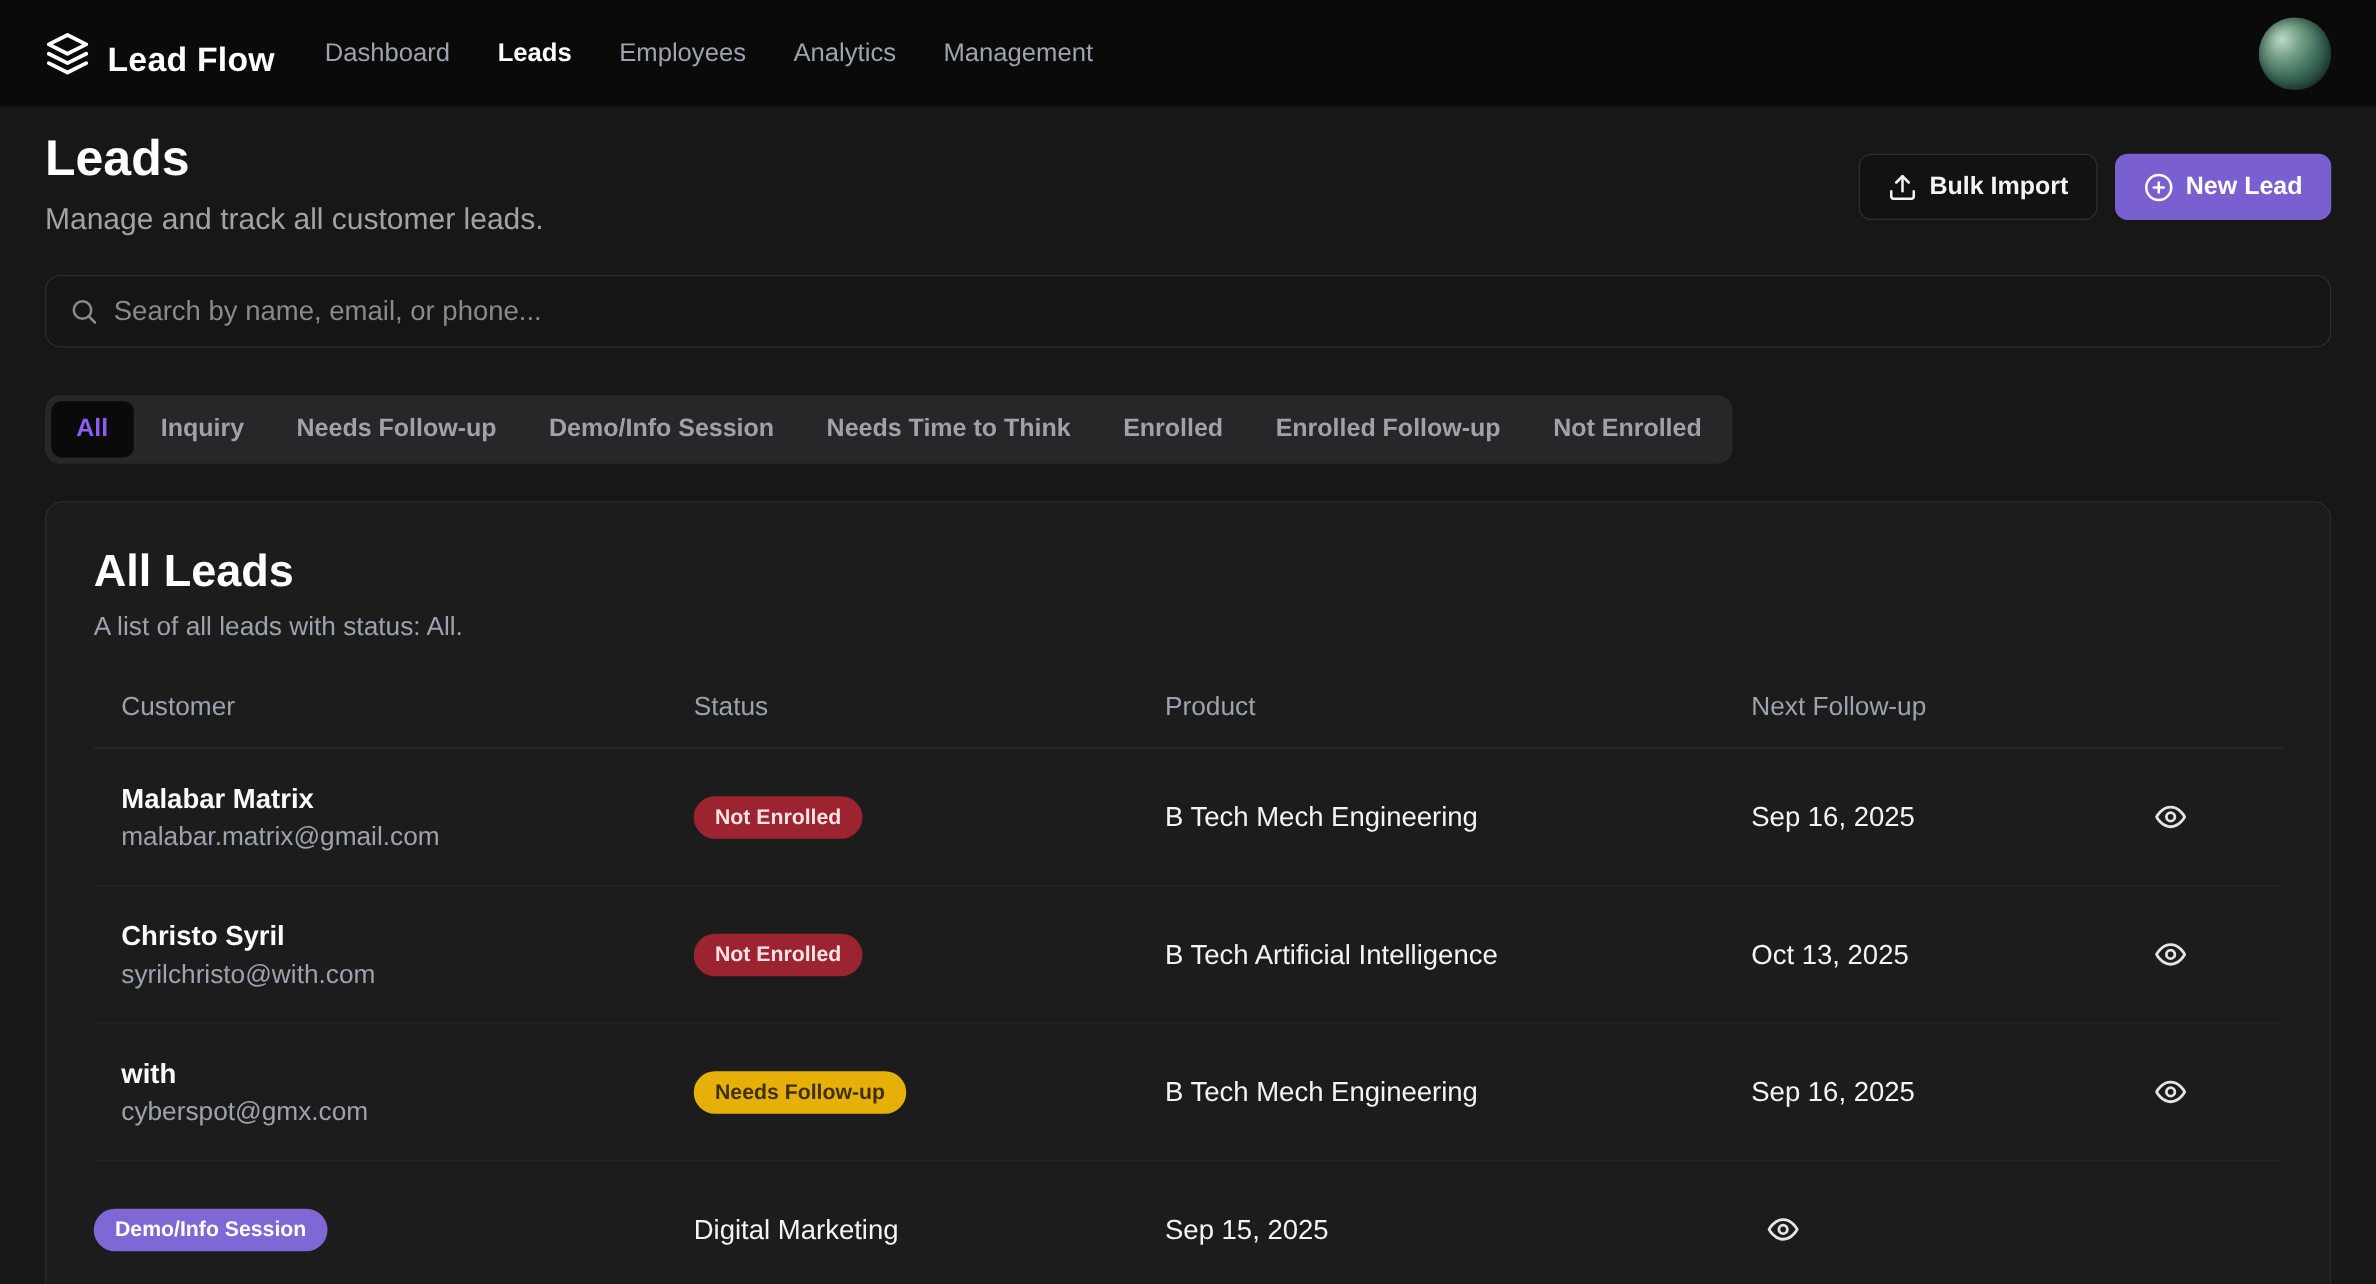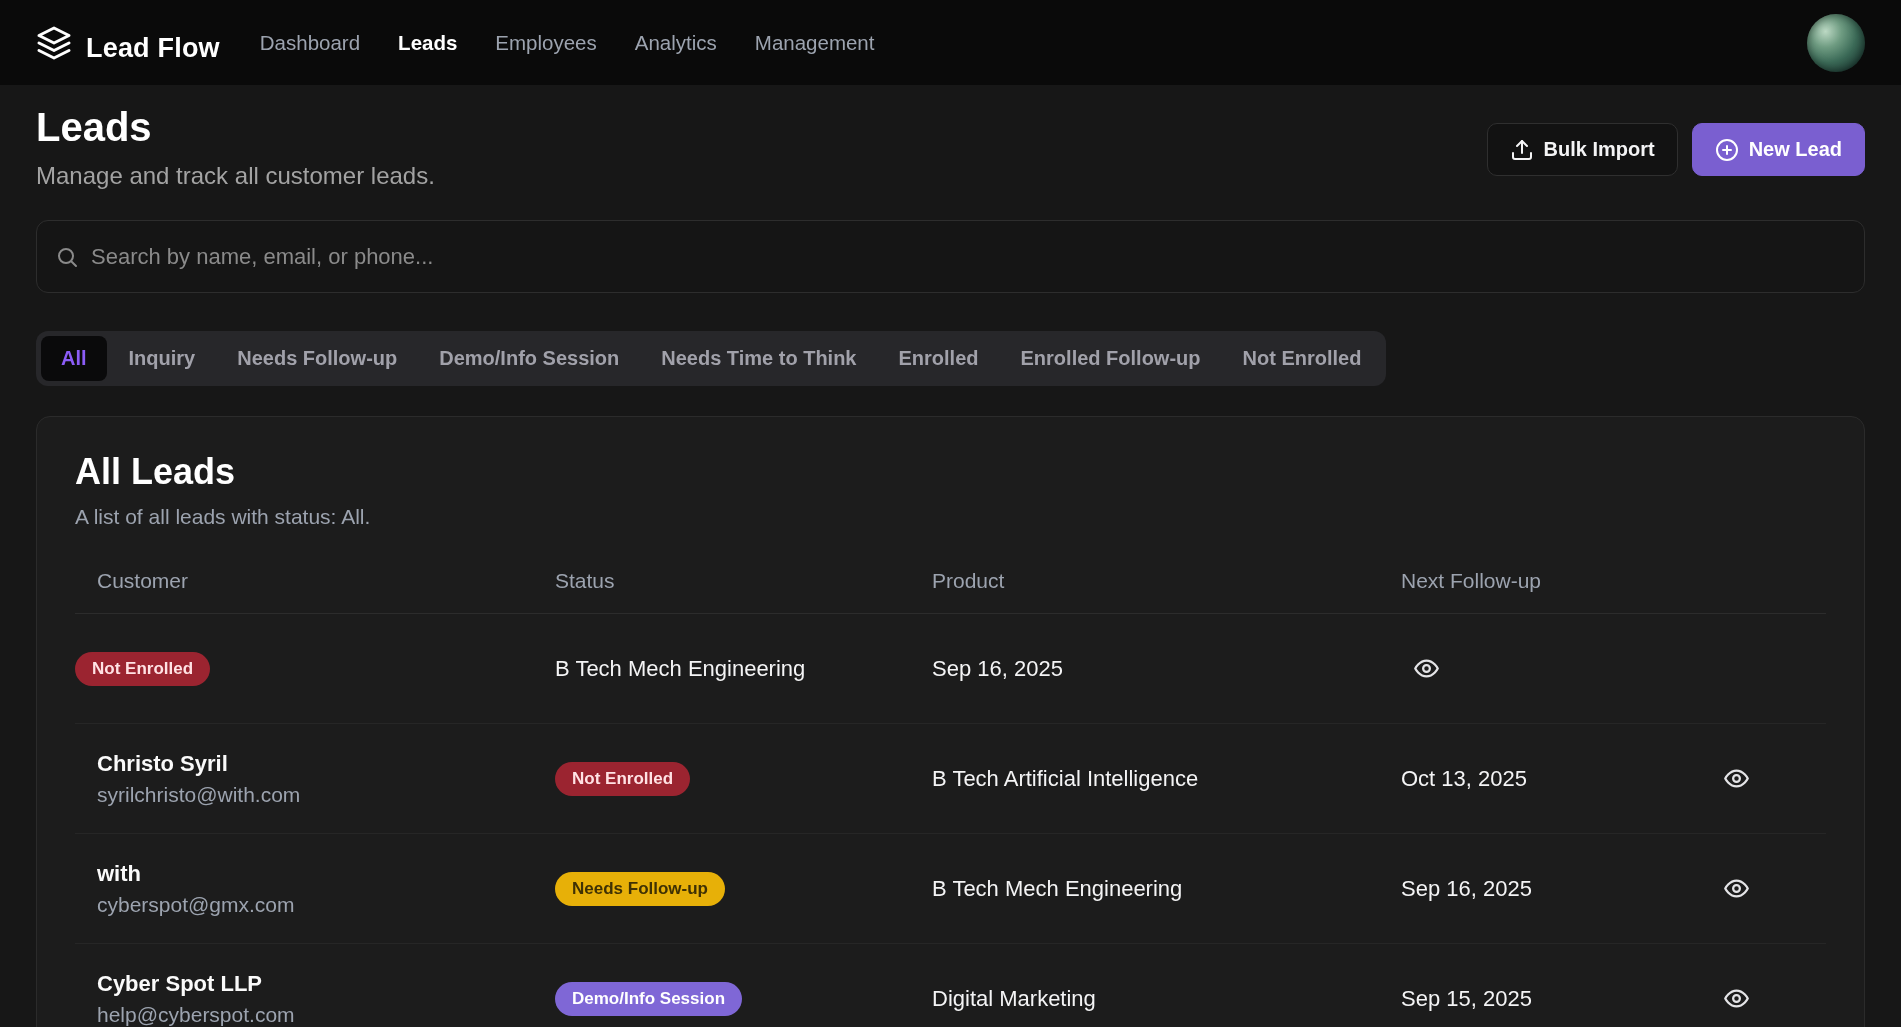--- a/index.html
+++ b/index.html
@@ -40,21 +40,21 @@
   .subtitle{margin-top:12px;font-size:24px;color:#a3a3a3;}
   .head-actions{display:flex;gap:14px;margin-top:18px;}
   .btn{display:inline-flex;align-items:center;gap:10px;height:53px;padding:0 22px;
        border-radius:10px;font-size:20px;font-weight:600;cursor:pointer;
        font-family:inherit;border:1px solid transparent;}
   .btn svg{width:24px;height:24px;}
   .btn-primary{background:var(--accent);color:#fff;border-color:var(--accent);}
   .btn-secondary{background:#121212;color:#f4f4f5;border-color:#2f2f2f;}
 
   
-  .search-box{margin-top:30px;height:73px;border:1px solid #2d2d2d;border-radius:12px;
+  .search-box{margin-top:30px;height:58px;border:1px solid #2d2d2d;border-radius:12px;
     background:#151515;display:flex;align-items:center;padding:0 18px;gap:12px;}
   .search-box svg{width:24px;height:24px;color:#8a8a8a;flex:none;}
   .search-box input{flex:1;background:transparent;border:none;outline:none;color:#e5e5e5;
     font-size:22px;font-family:inherit;}
   .search-box input::placeholder{color:#8a8a8a;}
 
   
   .tabs{margin-top:38px;display:inline-flex;align-items:center;background:#27272a;
     border-radius:12px;padding:5px;gap:2px;}
   .ftab{border:none;background:transparent;color:#a1a1aa;font-size:20px;font-weight:600;
@@ -163,20 +163,24 @@
 
     <div class="thead">
       <div class="cell-customer">Customer</div>
       <div>Status</div>
       <div>Product</div>
       <div>Next Follow-up</div>
       <div></div>
     </div>
     <div>
   <div class="trow">
+    <div class="cell-customer">
+      <div class="cust-name">Malabar Matrix</div>
+      <div class="cust-email">malabar.matrix@gmail.com</div>
+    </div>
     <div>
       <span class="badge badge-red">Not Enrolled</span>
     </div>
     <div class="cell-text">B Tech Mech Engineering</div>
     <div class="cell-text">Sep 16, 2025</div>
     <div class="cell-action">
       <button class="eye-btn">
         <svg viewBox="0 0 24 24" fill="none" stroke="currentColor" stroke-width="2" stroke-linecap="round" stroke-linejoin="round">
           <path d="M2 12s3.5-7 10-7 10 7 10 7-3.5 7-10 7-10-7-10-7z"></path>
                 <circle cx="12" cy="12" r="3"></circle>
@@ -219,24 +223,20 @@
       <button class="eye-btn">
         <svg viewBox="0 0 24 24" fill="none" stroke="currentColor" stroke-width="2" stroke-linecap="round" stroke-linejoin="round">
           <path d="M2 12s3.5-7 10-7 10 7 10 7-3.5 7-10 7-10-7-10-7z"></path>
                 <circle cx="12" cy="12" r="3"></circle>
         </svg>
       </button>
     </div>
   </div>
 
   <div class="trow">
-    <div class="cell-customer">
-      <div class="cust-name">Cyber Spot LLP</div>
-      <div class="cust-email">help@cyberspot.com</div>
-    </div>
     <div>
       <span class="badge badge-purple">Demo/Info Session</span>
     </div>
     <div class="cell-text">Digital Marketing</div>
     <div class="cell-text">Sep 15, 2025</div>
     <div class="cell-action">
       <button class="eye-btn">
         <svg viewBox="0 0 24 24" fill="none" stroke="currentColor" stroke-width="2" stroke-linecap="round" stroke-linejoin="round">
           <path d="M2 12s3.5-7 10-7 10 7 10 7-3.5 7-10 7-10-7-10-7z"></path>
                 <circle cx="12" cy="12" r="3"></circle>

